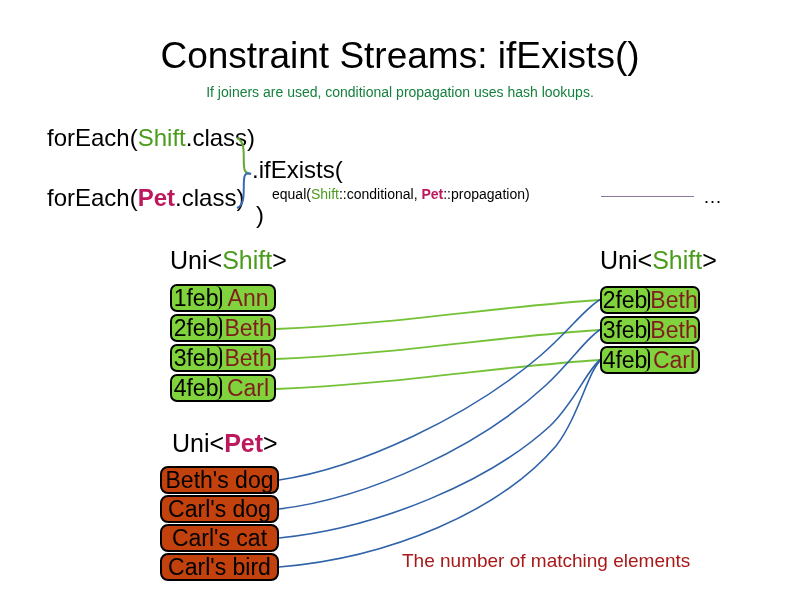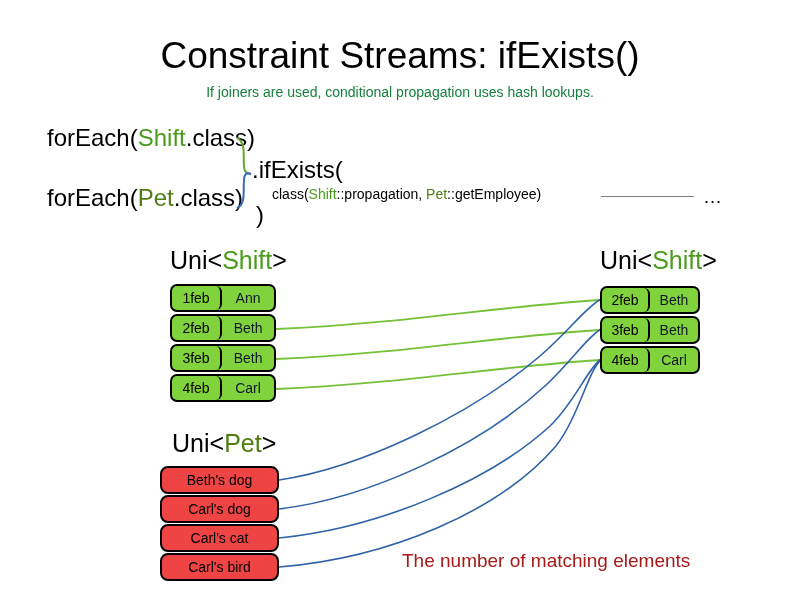--- a/index.html
+++ b/index.html
@@ -52,21 +52,21 @@
     white-space: pre;
     color: #000;
   }
   .code-foreach-shift { left: 47px; top: 111px; }
   .code-foreach-pet   { left: 47px; top: 171px; }
   .code-ifexists      { left: 252px; top: 143px; text-align: right; }
   .code-equal         { left: 272px; top: 170px; font-size: 14px; line-height: 16px; }
   .code-closeparen    { left: 256px; top: 188px; }
 
   .cls-shift { color: #4a9c1c; }
-  .cls-pet   { color: #4d7c0f; }
+  .cls-pet   { color: #be185d; font-weight: bold; }
 
   .tail-line {
     position: absolute;
     left: 601px; top: 180px;
     width: 93px; height: 0;
     border-top: 1.6px solid #8a7a9a;
   }
   .tail-dots {
     position: absolute;
     left: 703px; top: 170px;
@@ -97,34 +97,34 @@
     height: 28px;
     border: 2px solid #000;
     border-radius: 7px;
     box-sizing: border-box;
     overflow: hidden;
   }
   .row .cell {
     display: flex;
     align-items: center;
     justify-content: center;
-    font-size: 14px;
+    font-size: 23px;
     line-height: 19px;
     white-space: pre;
     box-sizing: border-box;
   }
   .row.green { background: #80d33c; }
   .row.green .cell.k {
     color: #000;
     border-right: 2px solid #000;
     border-radius: 0 6px 6px 0;
   }
-  .row.green .cell.v { color: #0f172a; }
+  .row.green .cell.v { color: #7f1d1d; }
   .row.blue {
-    background: #ef4444;
+    background: #c2410c;
     border-radius: 8px;
   }
   .row.blue .cell.single {
     color: #000;
     width: 100%;
   }
 
   
   .note {
     position: absolute;
@@ -154,21 +154,21 @@
 
   <div class="title">Constraint Streams: ifExists()</div>
   <div class="subtitle">If joiners are used, conditional propagation uses hash lookups.</div>
 
   <div class="code-line code-foreach-shift"><span>forEach(</span><span class="cls-shift">Shift</span><span>.class)</span></div>
 
   <div class="code-line code-foreach-pet"><span>forEach(</span><span class="cls-pet">Pet</span><span>.class)</span></div>
 
   <div class="code-line code-ifexists">.ifExists(</div>
 
-  <div class="code-line code-equal"><span>class(</span><span class="cls-shift">Shift</span><span>::propagation, </span><span class="cls-pet">Pet</span><span>::getEmployee)</span></div>
+  <div class="code-line code-equal"><span>equal(</span><span class="cls-shift">Shift</span><span>::conditional, </span><span class="cls-pet">Pet</span><span>::propagation)</span></div>
 
   <div class="code-line code-closeparen">)</div>
 
   <div class="tail-line"></div>
   <div class="tail-dots">…</div>
 
   <svg class="links" viewBox="0 0 800 600">
     <path class="brace-green" d="M 237 122 C 246 126 243 139 244 150 C 244 156 247 158 251 158"></path>
     <path class="brace-blue" d="M 237 192 C 246 188 243 175 244 164 C 244 158 247 156 251 158"></path>
   </svg>

